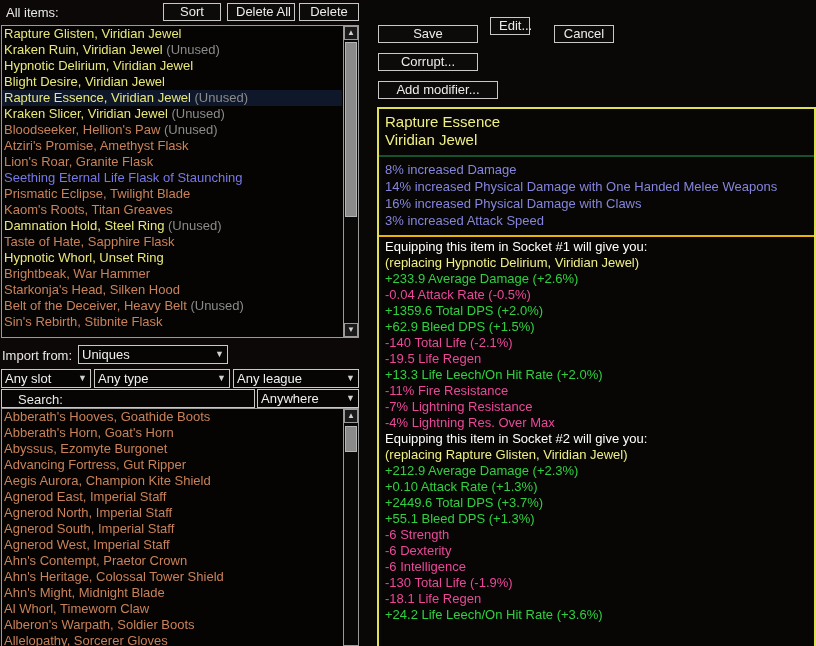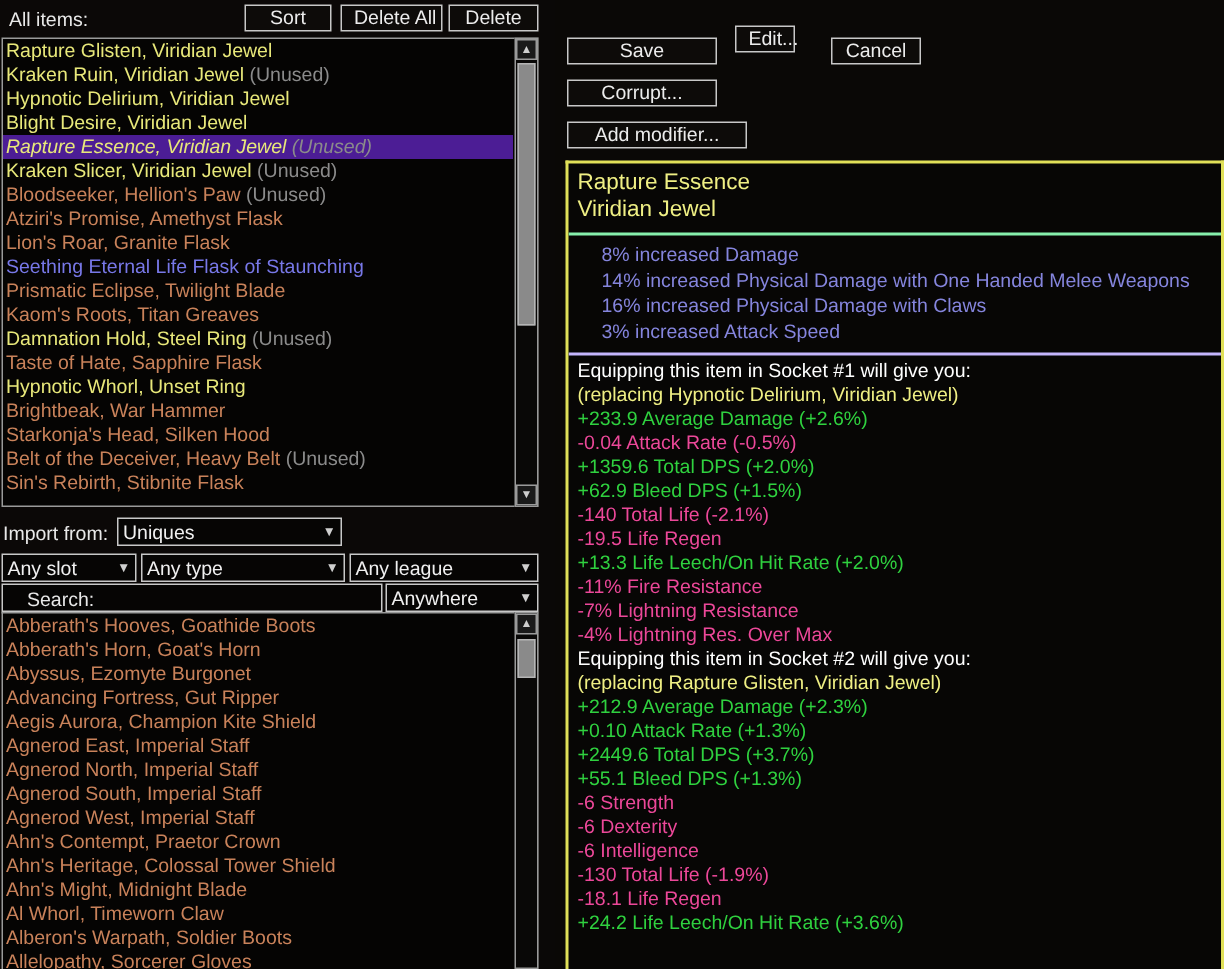--- a/index.html
+++ b/index.html
@@ -58,21 +58,21 @@
     padding: 0;
   }
   .item-row {
     height: 16px;
     line-height: 16px;
     font-size: 13px;
     white-space: nowrap;
     padding-left: 2px;
     overflow: hidden;
   }
-  .item-row.selected { background: #4c1d95; font-style: italic; }
+  .item-row.selected { background: #0f172a; }
   .c-jewel  { color: #e8e87a; }
   .c-unique { color: #c9825a; }
   .c-magic  { color: #7878e8; }
   .unused   { color: #8b8b8b; }
 
   
   .vscroll {
     position: absolute;
     width: 16px;
     background: #090807;
@@ -163,28 +163,28 @@
     position: absolute; left: 377px; top: 107px;
     width: 439px; height: 539px;
     border-left: 2px solid #e0e058;
     border-right: 2px solid #e0e058;
     border-top: 2px solid #e0e058;
     background: #070605;
     overflow: hidden;
   }
   #item-title-block {
     padding: 4px 6px 6px 6px;
-    border-bottom: 2px solid #86efac;
+    border-bottom: 2px solid #14532d;
   }
   .item-name {
     color: #efef84; font-size: 15px; line-height: 18px; font-weight: normal;
   }
   #item-mods-block {
-    padding: 4px 6px 6px 22px;
-    border-bottom: 2px solid #c4b5fd;
+    padding: 4px 6px 6px 6px;
+    border-bottom: 2px solid #eab308;
   }
   .mod-line {
     color: #8585dd; font-size: 13px; line-height: 17px; white-space: nowrap;
   }
   #item-compare-block {
     padding: 2px 6px 0 6px;
     position: relative;
     z-index: 2;
   }
   .cmp-head { color: #ffffff; font-size: 13px; line-height: 16px; white-space: nowrap; }

